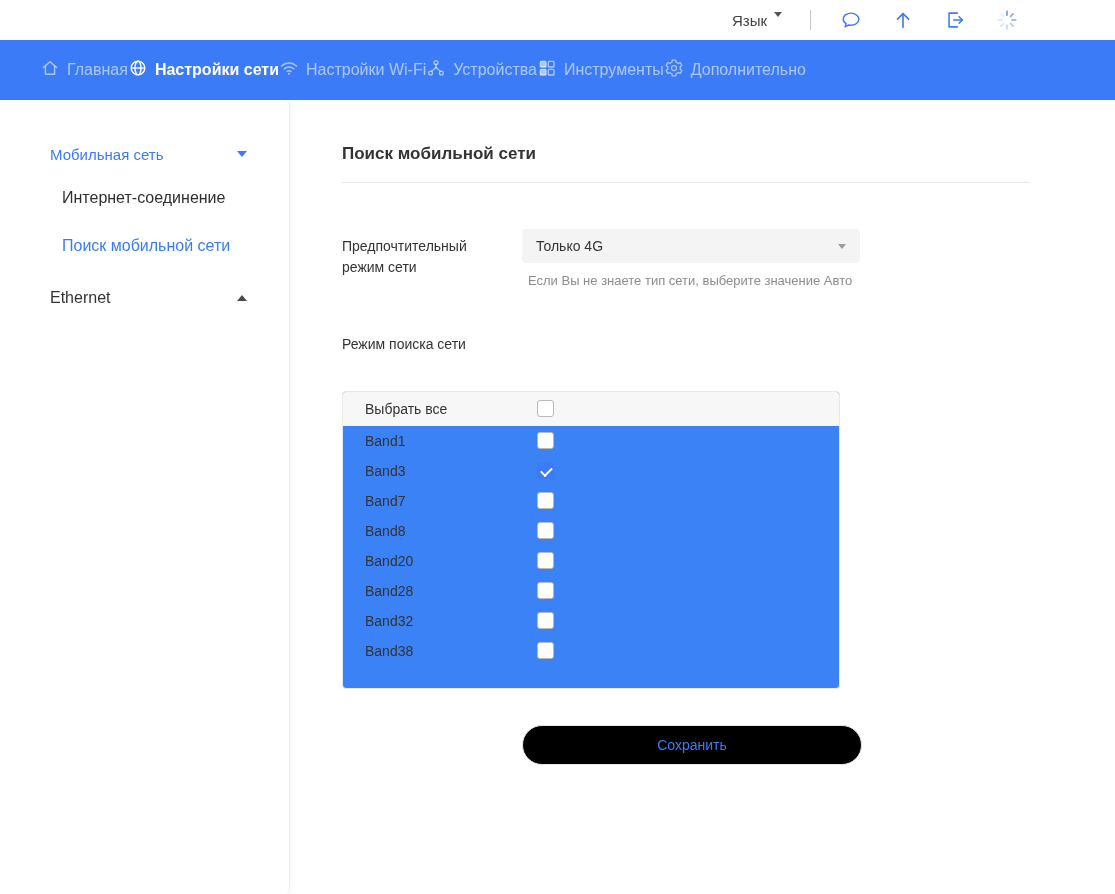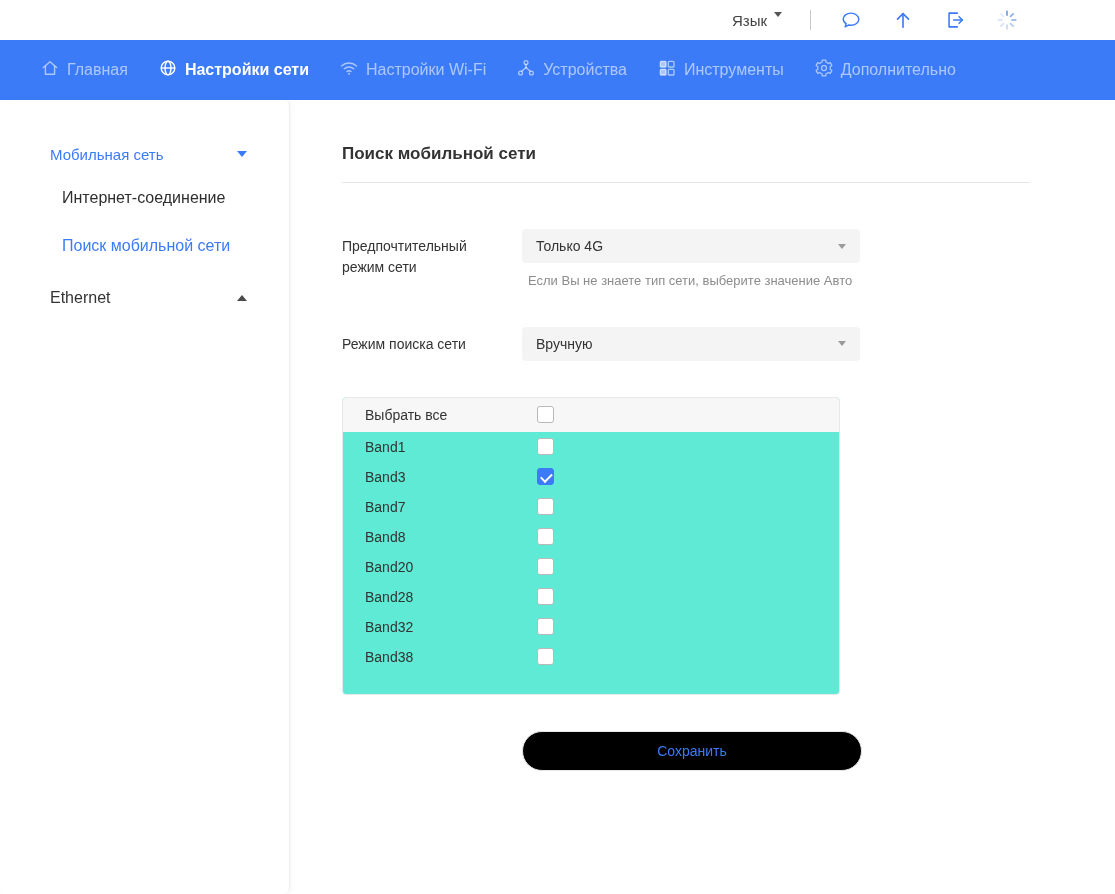--- a/index.html
+++ b/index.html
@@ -14,21 +14,21 @@
   .tri { width:0; height:0; border-left:4.5px solid transparent;
     border-right:4.5px solid transparent; border-top:5.5px solid #555; }
   .tb-divider { width:1px; height:20px; background:#c9c9c9; }
   .tb-icon { width:24px; height:24px; color:#3b7bf7; display:flex;
     align-items:center; justify-content:center; cursor:pointer; }
   .tb-icon svg { width:22px; height:22px; }
   .spin { color:#7da3e8; }
 
   
   .mainnav { height:60px; background:#3b7bf7; display:flex;
-    align-items:center; padding:0 40px; gap:30px; }
+    align-items:center; padding:0 40px; }
   .nav-item { display:flex; align-items:center; gap:7px;
     color:rgba(255,255,255,0.58); font-size:16px; cursor:pointer; white-space:nowrap; }
   .nav-item.active { color:#ffffff; font-weight:bold; }
   .nav-item svg { width:20px; height:20px; }
 
   
   .page-body { display:flex; height:794px; }
 
   
   .sidebar { width:290px; flex:0 0 290px; border-right:1px solid #ededed;
@@ -58,21 +58,21 @@
   .form-control { width:338px; }
   .select { height:34px; background:#f4f4f4; border-radius:4px; display:flex;
     align-items:center; justify-content:space-between; padding:0 14px;
     font-size:14px; color:#333; cursor:pointer; }
   .select .tri { border-top-color:#9a9a9a; }
   .hint { margin-top:8px; padding-left:6px; font-size:13px; color:#8c8c8c;
     line-height:1.5; width:332px; }
 
   
   .band-panel { width:498px; border:1px solid #e9e9e9; border-radius:4px;
-    margin-top:20px; background:#5eead4; overflow:hidden; padding-bottom:22px; }
+    margin-top:20px; background:#3b82f6; overflow:hidden; padding-bottom:22px; }
   .band-header { height:34px; background:#f7f7f7; display:flex;
     align-items:center; padding-left:22px; font-size:14px; color:#333; }
   .band-label { width:172px; color:#333; }
   .band-row { height:30px; display:flex; align-items:center;
     padding-left:22px; font-size:14px; }
   .checkbox { width:17px; height:17px; border:1px solid #b9b9b9;
     border-radius:3px; background:#fff; position:relative; cursor:pointer;
     flex:0 0 17px; }
   .checkbox[data-checked="true"] { background:#3b7bf7; border-color:#3b7bf7; }
   .checkbox[data-checked="true"]::after { content:""; position:absolute;
@@ -223,26 +223,20 @@
           <div class="select">
             <span>Только 4G</span>
             <span class="tri"></span>
           </div>
           <div class="hint">Если Вы не знаете тип сети, выберите значение Авто</div>
         </div>
       </div>
 
       <div class="form-row">
         <div class="form-label">Режим поиска сети</div>
-        <div class="form-control">
-          <div class="select">
-            <span>Вручную</span>
-            <span class="tri"></span>
-          </div>
-        </div>
       </div>
 
       <div class="band-panel">
         <div class="band-header">
           <span class="band-label">Выбрать все</span>
           <span class="checkbox" data-checked="false"></span>
         </div>
 
         <div class="band-row">
           <span class="band-label">Band1</span>

